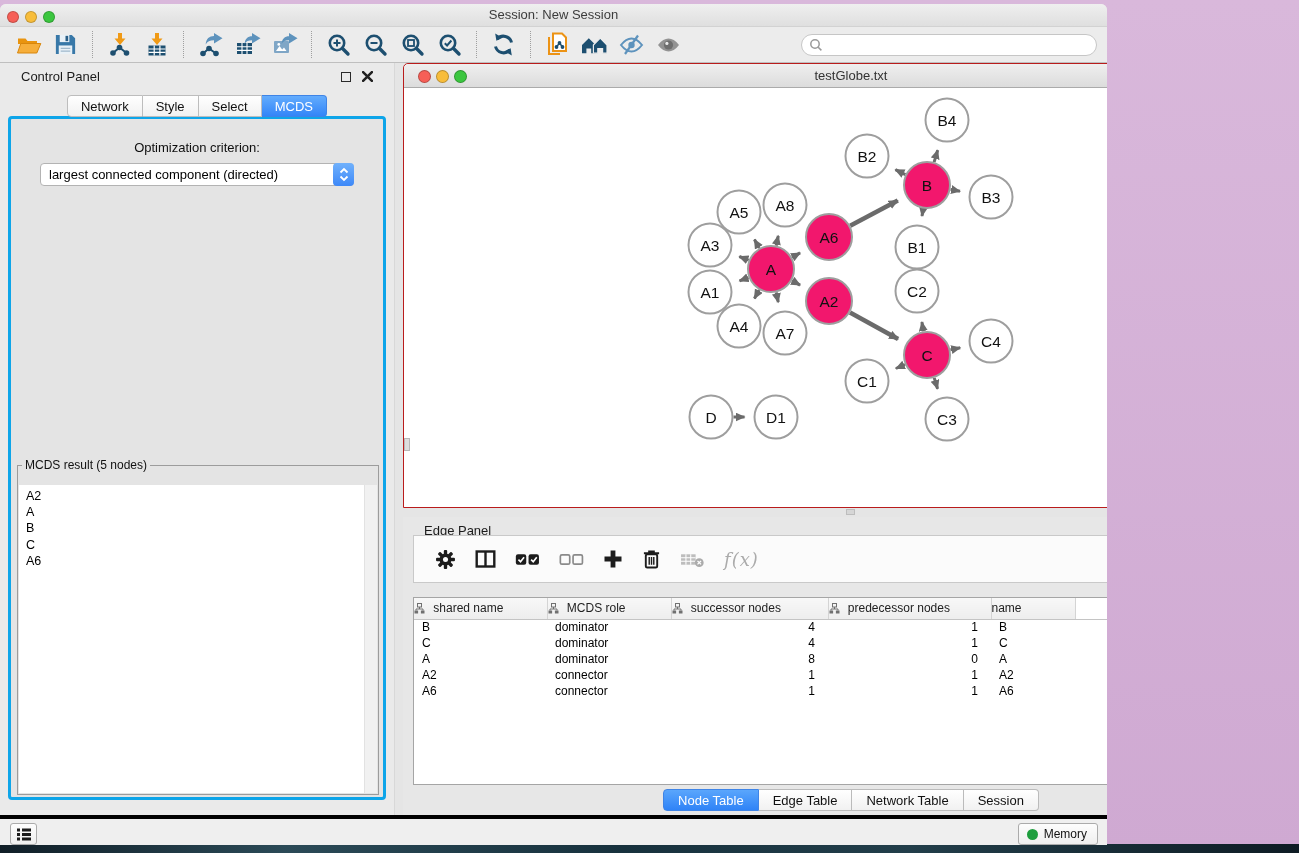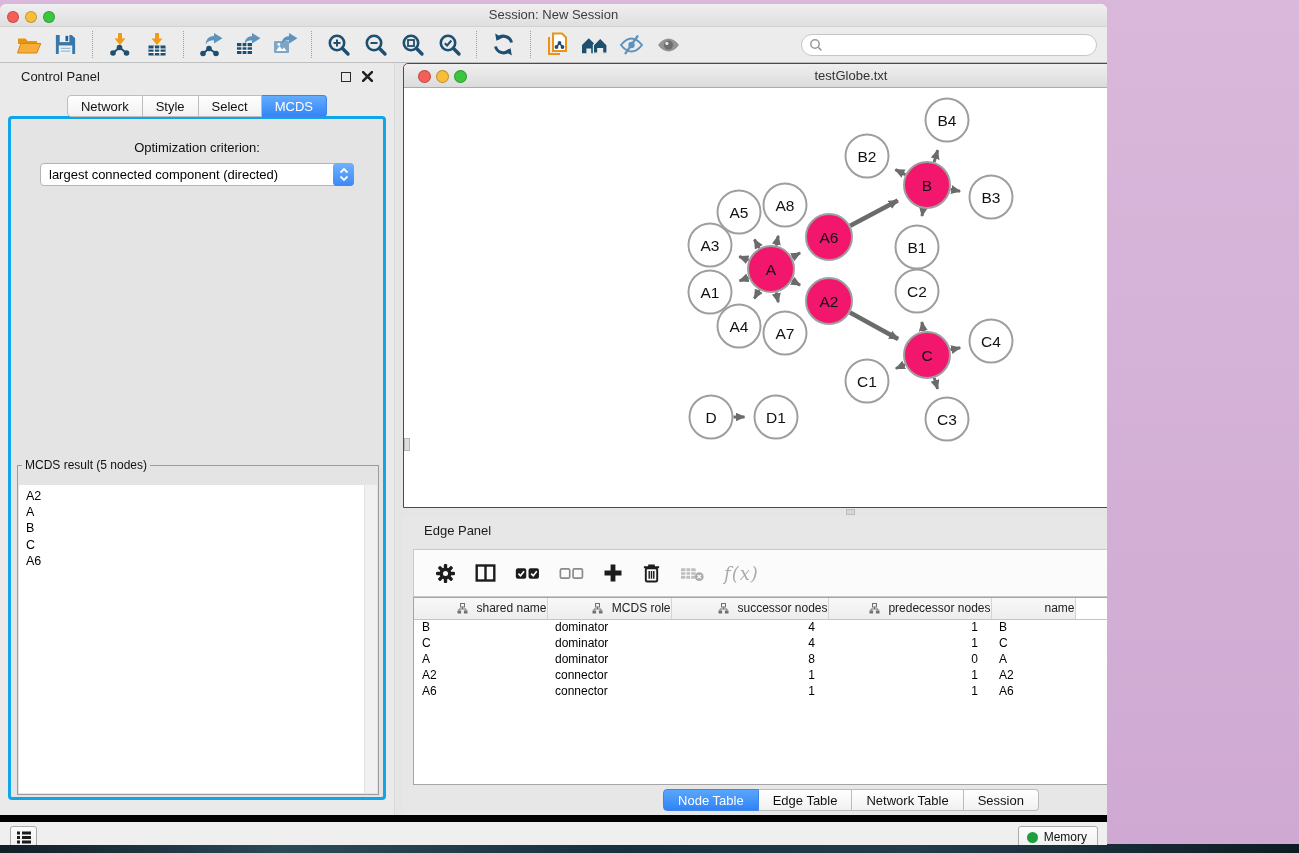--- a/index.html
+++ b/index.html
@@ -56,39 +56,39 @@
   .net-title{text-align:center;font-size:13px;line-height:23px;color:#333}
   .net-canvas{position:absolute;left:0;right:0;top:24px;bottom:0;overflow:hidden}
   .net-canvas svg{width:100%;height:100%;display:block}
   .resize-grip{position:absolute;right:1px;bottom:1px;width:15px;height:15px;
      background:repeating-linear-gradient(135deg,transparent 0 3px,#C2C2C2 3px 4px)}
   .edge-handle{position:absolute;left:0;top:374px;width:6px;height:13px;background:#DDDDDD;border:1px solid #B8B8B8}
   .gap-handle{position:absolute;left:443px;top:446px;width:9px;height:6px;background:#D6D6D6;border:1px solid #BDBDBD}
 
   
   .table-panel{position:absolute;left:0;top:454px;width:896px;height:298px;background:#E7E7E7}
-  .tp-toolbar{position:absolute;left:10px;right:7px;top:32px;height:48px;background:#FBFBFB;border:1px solid #C9C9C9;display:flex;align-items:center;gap:19px;padding-left:21px}
+  .tp-toolbar{position:absolute;left:10px;right:7px;top:18px;height:48px;background:#FBFBFB;border:1px solid #C9C9C9;display:flex;align-items:center;gap:19px;padding-left:21px}
   .tp-tbtn{display:flex;align-items:center;justify-content:center;cursor:default}
   .fx-label{font-family:"DejaVu Serif",serif;font-style:italic;font-size:18px;color:#ABABAB;letter-spacing:1px}
   .data-table{position:absolute;left:10px;right:7px;top:80px;bottom:30px;background:#fff;border:1px solid #A5A5A5;overflow:hidden}
   table{border-collapse:collapse;width:100%;table-layout:fixed}
-  thead th{height:21px;background:linear-gradient(#F8F8F8,#EDEDED);border-bottom:1px solid #C4C4C4;border-right:1px solid #D4D4D4;font-weight:normal;font-size:12px;color:#222;text-align:right;white-space:nowrap;overflow:hidden}
+  thead th{height:21px;background:linear-gradient(#F8F8F8,#EDEDED);border-bottom:1px solid #C4C4C4;border-right:1px solid #D4D4D4;font-weight:normal;font-size:12px;color:#222;text-align:left;white-space:nowrap;overflow:hidden}
   thead th.filler{background:#fff;border-right:none}
   thead th svg{vertical-align:-2px;margin-right:5px}
   tbody td{height:16px;font-size:12px;color:#000;padding:0 8px;white-space:nowrap;overflow:hidden}
   tbody td.right{text-align:right;padding-right:13px}
   .v-scroll{position:absolute;right:0;top:0;bottom:0;width:10px;background:#FAFAFA;border-left:1px solid #DFDFDF}
   .tp-tabs{position:absolute;left:0;right:0;bottom:4px;display:flex;justify-content:center}
   .seg{height:22px;line-height:21px;padding:0 14px;font-size:13px;background:linear-gradient(#FFFFFF,#F1F1F1);border:1px solid #BBBBBB;border-left:none;color:#111;cursor:default}
   .seg:first-child{border-left:1px solid #BBBBBB;border-radius:4px 0 0 4px}
   .seg:last-child{border-radius:0 4px 4px 0}
   .seg.selected{background:linear-gradient(#5AA6FC,#2F83F7);color:#fff;border-color:#3F84E6}
 
   
-  .statusbar{position:absolute;left:0;right:0;bottom:0;height:30px;background:#EFEFEF;border-top:7px solid #000000}
+  .statusbar{position:absolute;left:0;right:0;bottom:0;height:30px;background:#EFEFEF;border-top:4px solid #000000}
   .list-btn{position:absolute;left:10px;top:4px;width:27px;height:22px;background:linear-gradient(#FDFDFD,#EFEFEF);border:1px solid #ABABAB;border-radius:3px;display:flex;align-items:center;justify-content:center;cursor:default}
   .mem-btn{position:absolute;right:9px;top:4px;height:22px;padding:0 10px 0 8px;background:linear-gradient(#FDFDFD,#EFEFEF);border:1px solid #ABABAB;border-radius:3px;display:flex;align-items:center;gap:6px;font-size:12px;color:#111;cursor:default}
   .mem-dot{width:11px;height:11px;border-radius:50%;background:#1E9E3E}
 </style>
 </head>
 <body>
 
 <div class="desktop">
   <div class="desktop-bottom"></div>
 

